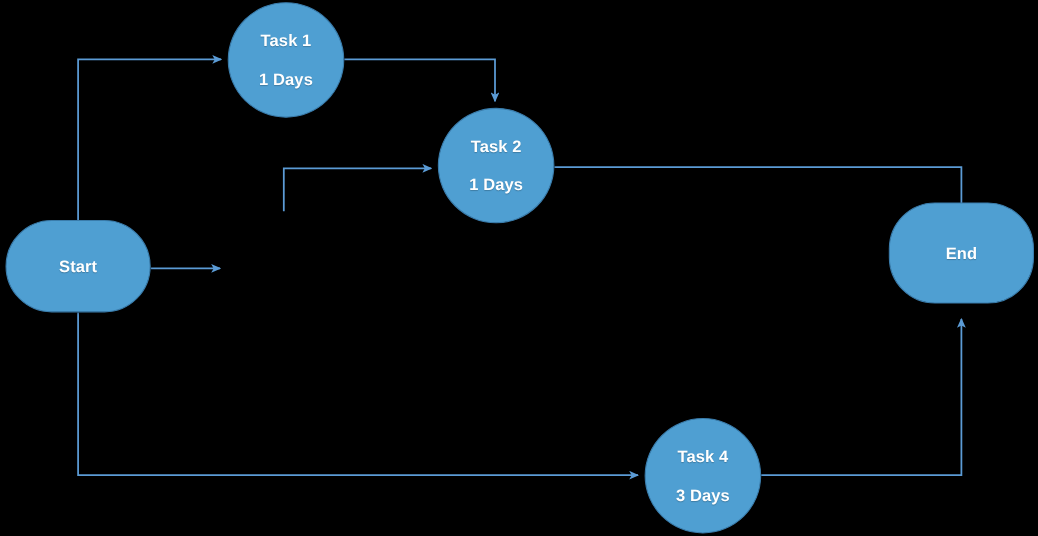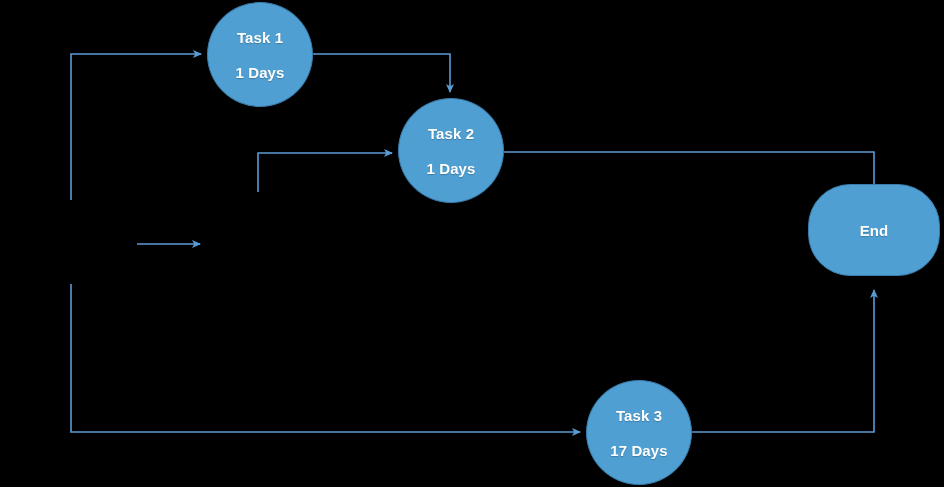--- a/index.html
+++ b/index.html
@@ -67,34 +67,37 @@
       <path d="M 71,200 L 71,54 L 201,54"></path>
       <path d="M 137,244 L 200,244"></path>
       <path d="M 71,284 L 71,432 L 580,432"></path>
       <path d="M 313,54 L 450,54 L 450,92"></path>
       <path d="M 258,192 L 258,153 L 392,153"></path>
       <path d="M 504,152 L 874,152 L 874,194"></path>
       <path d="M 692,432 L 874,432 L 874,290"></path>
     </g>
   </svg>
 
+  <div class="node pill" style="left:5px; top:200px; width:132px; height:84px;">
+    <span class="line">Start</span>
+  </div>
 
   <div class="node circle" style="left:207px; top:2px; width:106px; height:105px;">
     <span class="line">Task 1</span>
     <span class="line">1 Days</span>
   </div>
 
 
   <div class="node circle" style="left:398px; top:98px; width:106px; height:105px;">
     <span class="line">Task 2</span>
     <span class="line">1 Days</span>
   </div>
 
   <div class="node circle" style="left:586px; top:380px; width:106px; height:105px;">
-    <span class="line">Task 3</span>
-    <span class="line">17 Days</span>
+    <span class="line">Task 4</span>
+    <span class="line">3 Days</span>
   </div>
 
   <div class="node pill" style="left:808px; top:184px; width:132px; height:92px;">
     <span class="line">End</span>
   </div>
 
 </div>
 
 </body></html>

